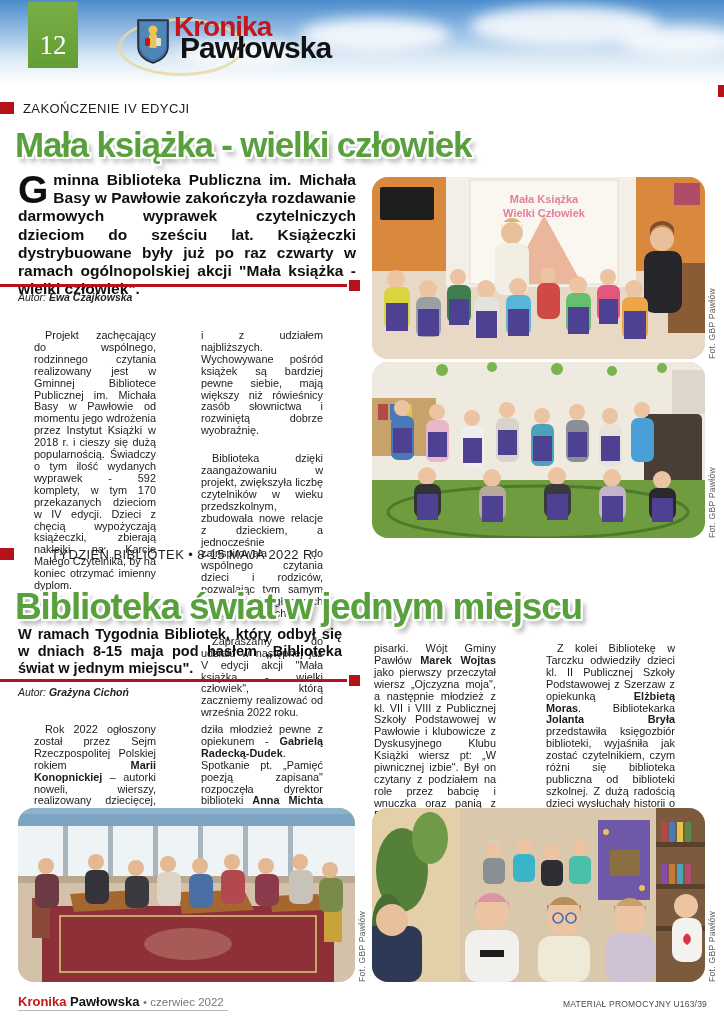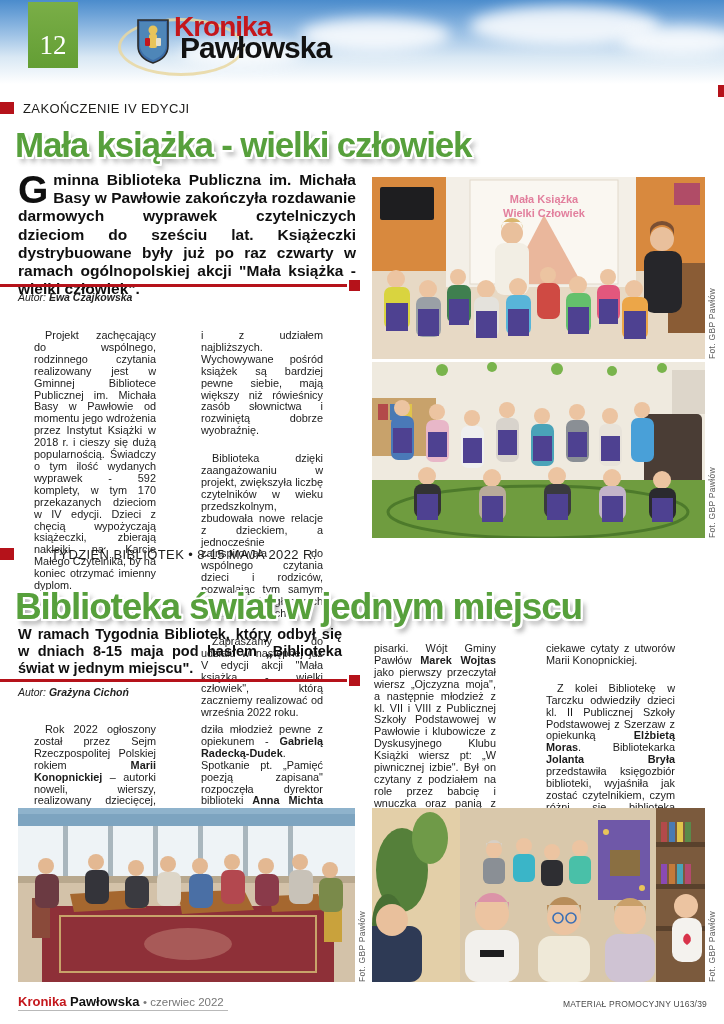--- a/index.html
+++ b/index.html
@@ -63,21 +63,21 @@
   .col p.noindent { text-indent:0; }
   .col b { font-weight:bold; }
   #a1c1 { left:18px;  top:314px; }
   #a1c2 { left:185px; top:314px; }
   #a2c1 { left:18px;  top:708px; }
   #a2c2 { left:185px; top:708px; }
   #a2c3 { left:358px; top:627px; }
   #a2c4 { left:530px; top:627px; width:161px; }
 
   
-  .photo { position:absolute; overflow:hidden; background:#ccc; }
+  .photo { position:absolute; overflow:hidden; background:#ccc;border-radius:16px; }
   .photo svg { display:block; width:100%; height:100%; }
   #photo1 { left:372px; top:177px; width:333px; height:182px; }
   #photo2 { left:372px; top:362px; width:333px; height:176px; }
   #photo3 { left:18px;  top:808px; width:337px; height:174px; }
   #photo4 { left:372px; top:808px; width:333px; height:174px; }
 
   .credit { position:absolute; width:12px; font-size:8.5px; color:#5a5a5a; letter-spacing:.3px;
             writing-mode:vertical-rl; transform:rotate(180deg); white-space:nowrap; }
   #credit1 { left:707px; top:177px; height:182px; }
   #credit2 { left:707px; top:362px; height:176px; }
@@ -276,21 +276,20 @@
     <p><span>Rok 2022 ogłoszony został przez Sejm Rzeczpospolitej Polskiej rokiem </span><b>Marii Konopnickiej</b><span> – autorki noweli, wierszy, realizowany dziecięcej, tłumaczki i publicystki.</span></p>
     <p>Gminną Bibliotekę Publiczną im. Michała Basy w Pawłowie odwie-</p>
   </div>
   <div class="col" id="a2c2">
     <p class="noindent"><span>dziła młodzież pewne z opiekunem - </span><b>Gabrielą Radecką-Dudek</b><span>. Spotkanie pt. „Pamięć poezją zapisana" rozpoczęła dyrektor biblioteki </span><b>Anna Michta</b><span> przedstawiając rolę i znaczenie Tygodnia Bibliotek w społeczeństwie. Prezentacja multimedialna przybliżyła postać</span></p>
   </div>
   <div class="col" id="a2c3">
     <p class="noindent"><span>pisarki. Wójt Gminy Pawłów </span><b>Marek Wojtas</b><span> jako pierwszy przeczytał wiersz „Ojczyzna moja", a następnie młodzież z kl. VII i VIII z Publicznej Szkoły Podstawowej w Pawłowie i klubowicze z Dyskusyjnego Klubu Książki wiersz pt: „W piwnicznej izbie". Był on czytany z podziałem na role przez babcię i wnuczka oraz panią z Dyskusyjnego Klubu Książki. Spotkanie to połączyło pokolenia. Została odśpiewana „Rota" Marii Konopnickiej - najbardziej znana polska pieśń patriotyczna. Na zakończenie wszyscy uczestnicy czytali</span></p>
   </div>
   <div class="col" id="a2c4">
-    <p class="noindent">ciekawe cytaty z utworów Marii Konopnickiej.</p>
     <p><span>Z kolei Bibliotekę w Tarczku odwiedziły dzieci kl. II Publicznej Szkoły Podstawowej z Szerzaw z opiekunką </span><b>Elżbietą Moras</b><span>. Bibliotekarka </span><b>Jolanta Bryła</b><span> przedstawiła księgozbiór biblioteki, wyjaśniła jak zostać czytelnikiem, czym różni się biblioteka publiczna od biblioteki szkolnej. Z dużą radością dzieci wysłuchały historii o piesku z książki „Uśmiechnij się piesku" </span><b>Wiesława Drabika</b><span>.</span></p>
   </div>
 
   <div class="photo" id="photo3">
     <svg viewBox="0 0 337 174" preserveAspectRatio="none">
       <rect width="337" height="174" fill="#d3c2a9"></rect>
       <rect width="337" height="6" fill="#8fb3cc"></rect>
       <rect y="6" width="337" height="12" fill="#7da4c0"></rect>
       <rect y="18" width="337" height="50" fill="#eef3f6"></rect>
       <rect x="45" y="18" width="5" height="50" fill="#a9b6bd"></rect>

